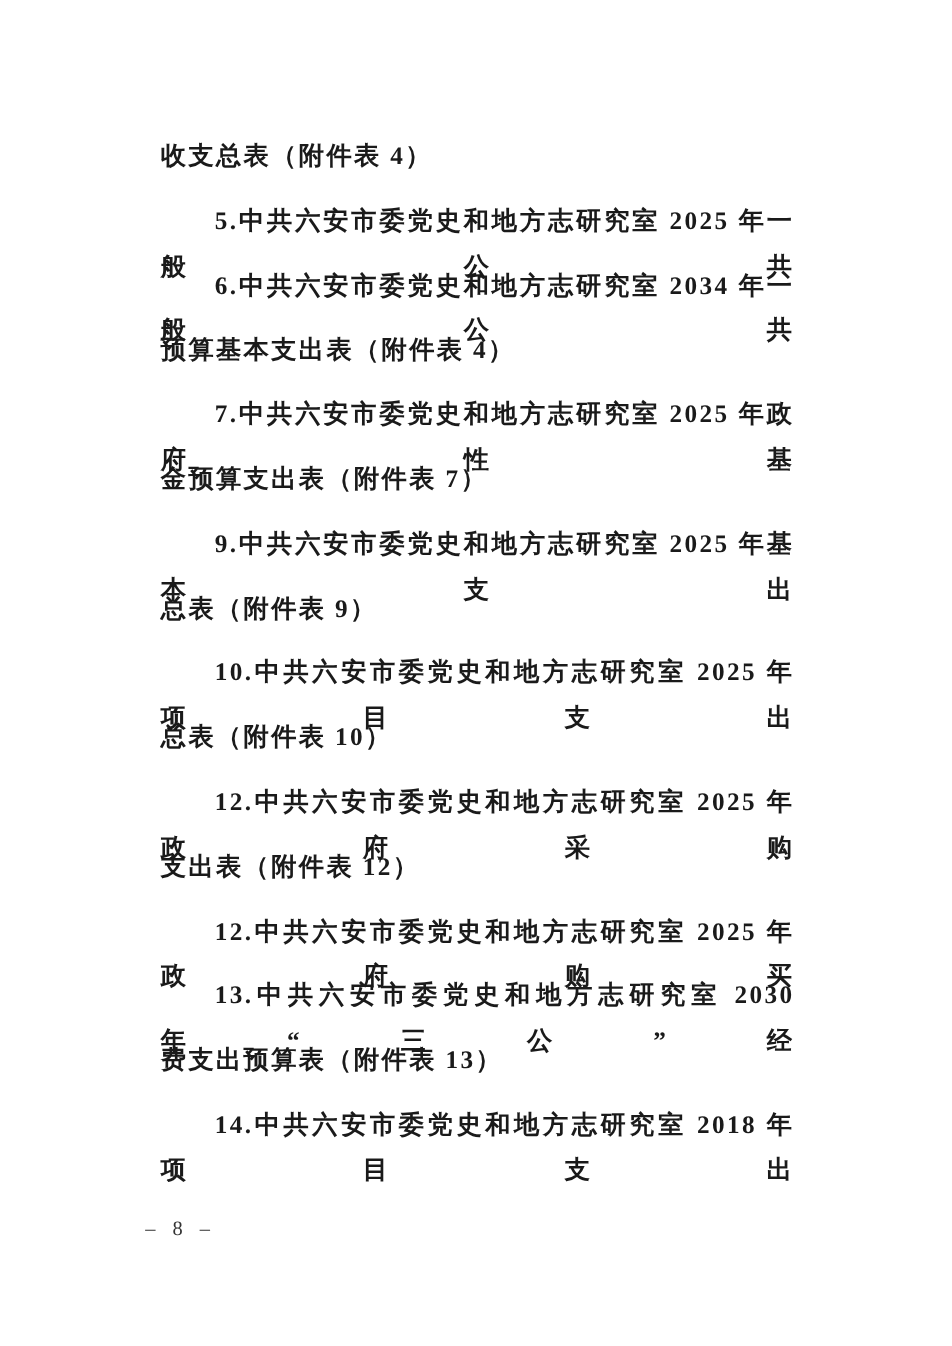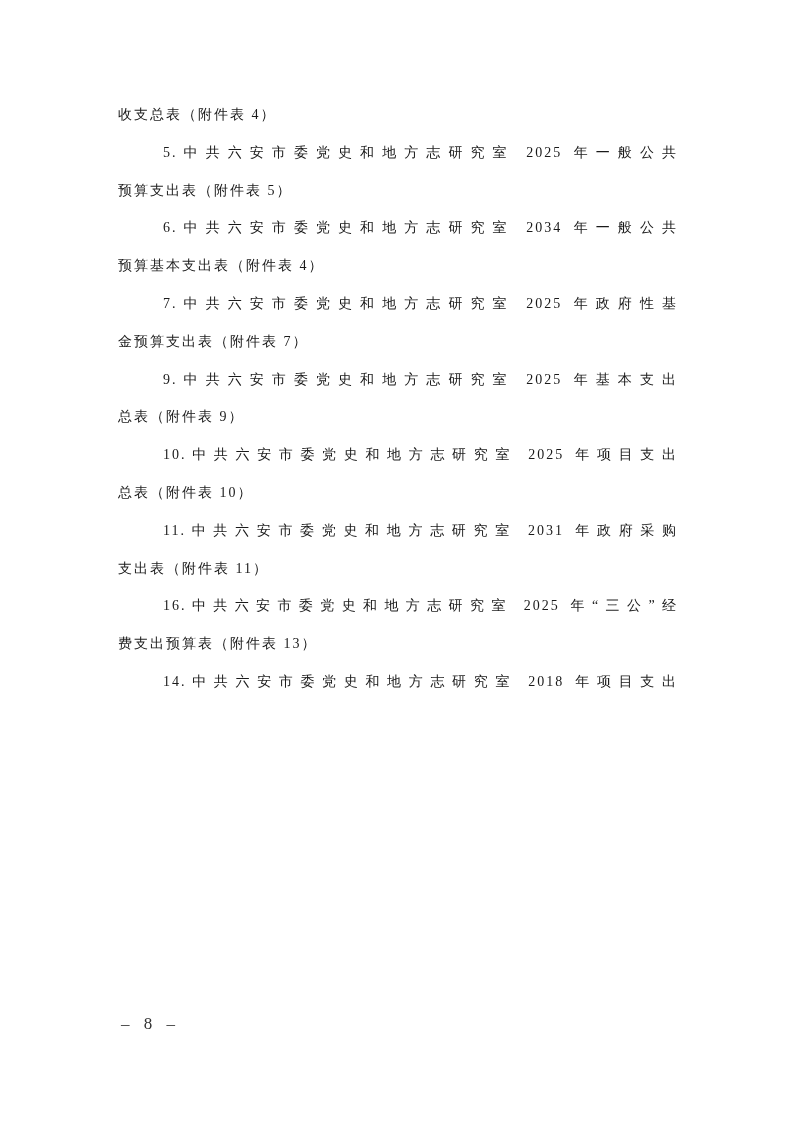--- a/index.html
+++ b/index.html
@@ -16,27 +16,28 @@
     font-family: "Liberation Serif", "DejaVu Serif", serif;
     color: #1a1a1a;
   }
   .content {
     position: absolute;
     left: 118px;
     top: 96px;
     width: 560px;
   }
   .ln {
-    margin: 0;
+    margin: 16px;
     padding: 0;
-    font-size: 14px;
+    font-size: 21px;
     line-height: 37.8px;
     height: 37.8px;
     letter-spacing: 2px;
     color: #1a1a1a;
+    font-weight: bold;
   }
   
   .ln.first {
     text-indent: 45px;
     text-align: justify;
     text-align-last: justify;
     text-justify: inter-character;
   }
   
   .ln.cont {
@@ -53,32 +54,32 @@
   }
 </style>
 </head>
 <body>
 
 <div class="page">
 
   <main class="content">
     <p class="ln cont">收支总表（附件表 4）</p>
     <p class="ln first">5.中共六安市委党史和地方志研究室 2025 年一般公共</p>
-    <p class="ln cont">预算支出表（附件表 5）</p>
     <p class="ln first">6.中共六安市委党史和地方志研究室 2034 年一般公共</p>
     <p class="ln cont">预算基本支出表（附件表 4）</p>
     <p class="ln first">7.中共六安市委党史和地方志研究室 2025 年政府性基</p>
     <p class="ln cont">金预算支出表（附件表 7）</p>
     <p class="ln first">9.中共六安市委党史和地方志研究室 2025 年基本支出</p>
     <p class="ln cont">总表（附件表 9）</p>
     <p class="ln first">10.中共六安市委党史和地方志研究室 2025 年项目支出</p>
     <p class="ln cont">总表（附件表 10）</p>
-    <p class="ln first">11.中共六安市委党史和地方志研究室 2031 年政府采购</p>
-    <p class="ln cont">支出表（附件表 11）</p>
-    <p class="ln first">16.中共六安市委党史和地方志研究室 2025 年“三公”经</p>
+    <p class="ln first">12.中共六安市委党史和地方志研究室 2025 年政府采购</p>
+    <p class="ln cont">支出表（附件表 12）</p>
+    <p class="ln first">12.中共六安市委党史和地方志研究室 2025 年政府购买</p>
+    <p class="ln first">13.中共六安市委党史和地方志研究室 2030 年“三公”经</p>
     <p class="ln cont">费支出预算表（附件表 13）</p>
     <p class="ln first">14.中共六安市委党史和地方志研究室 2018 年项目支出</p>
   </main>
 
   <footer class="footer">
     <span>– 8 –</span>
   </footer>
 
 </div>
 

